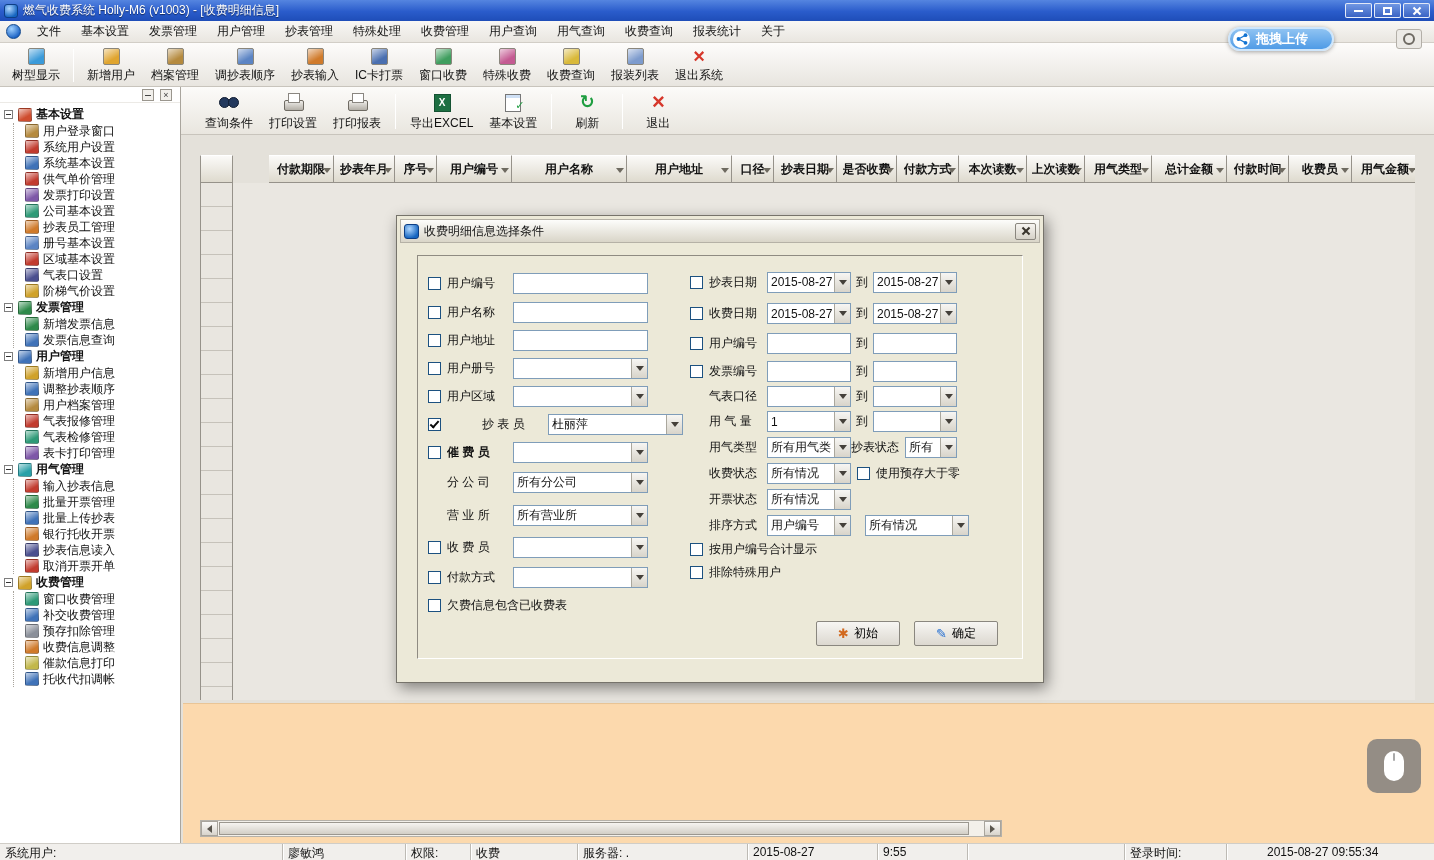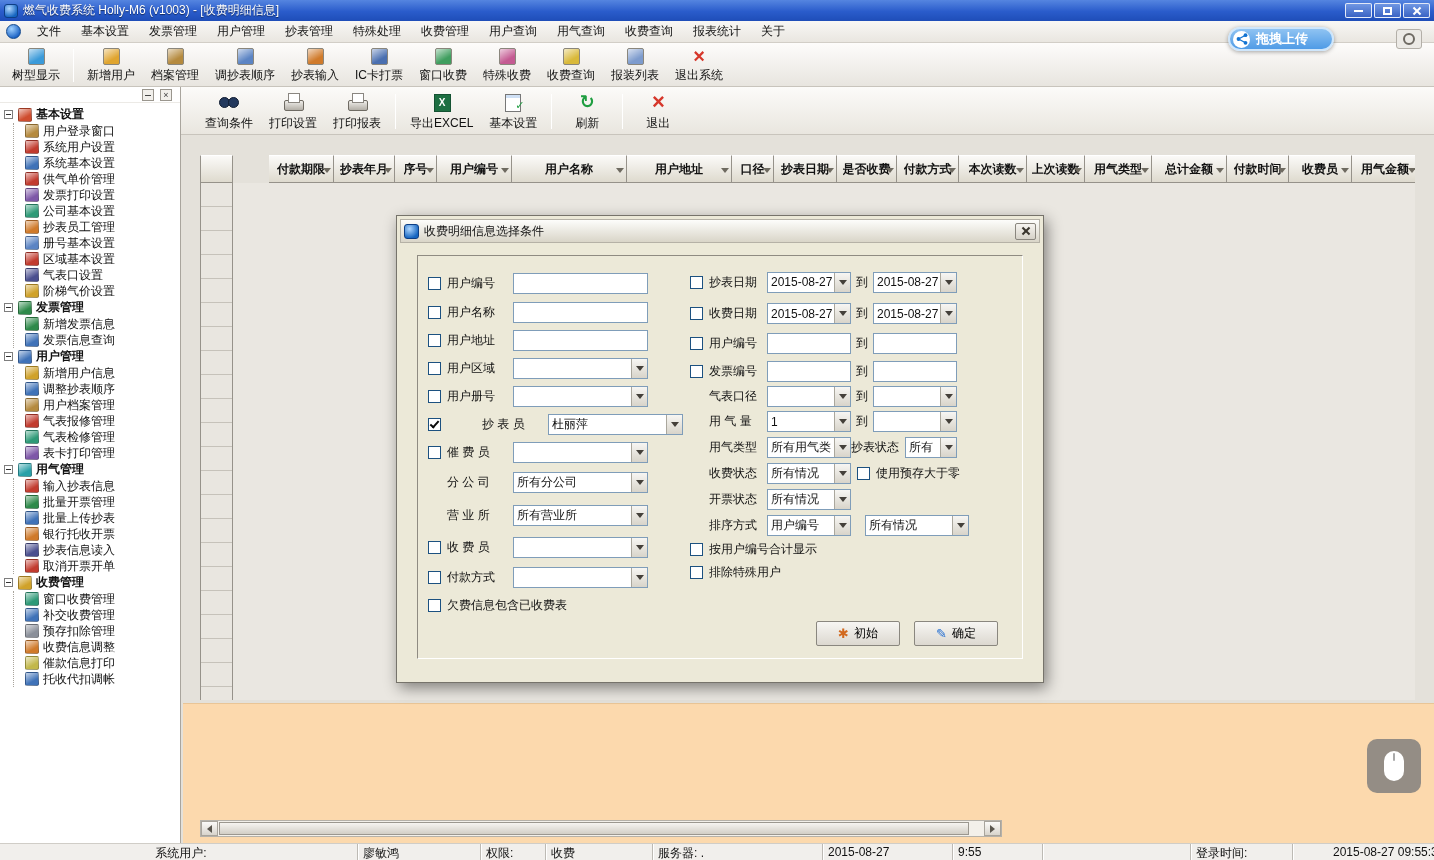--- a/index.html
+++ b/index.html
@@ -581,43 +581,43 @@
             <span class="dlab" style="width: 66px;">用户名称</span>
             <input class="dtext" style="width: 135px;">
           </div>
           <div class="drow" style="height: 28px;">
             <span class="cbx"></span>
             <span class="dlab" style="width: 66px;">用户地址</span>
             <input class="dtext" style="width: 135px;">
           </div>
           <div class="drow" style="height: 28px;">
             <span class="cbx"></span>
-            <span class="dlab" style="width: 66px;">用户区域</span>
+            <span class="dlab" style="width: 66px;">用户册号</span>
             <span class="dcombo" style="width: 135px;">
               <span class="dcombo-v"></span>
               <span class="dcombo-btn"></span>
             </span>
           </div>
           <div class="drow" style="height: 28px;">
             <span class="cbx"></span>
-            <span class="dlab" style="width: 66px;">用户册号</span>
+            <span class="dlab" style="width: 66px;">用户区域</span>
             <span class="dcombo" style="width: 135px;">
               <span class="dcombo-v"></span>
               <span class="dcombo-btn"></span>
             </span>
           </div>
           <div class="drow" style="height: 28px;">
             <span class="cbx checked"></span>
             <span class="dlab" style="width: 66px; margin-left: 35px;">抄 表 员</span>
             <span class="dcombo" style="width: 135px;">
               <span class="dcombo-v">杜丽萍</span>
               <span class="dcombo-btn"></span>
             </span>
           </div>
-          <div class="drow" style="height: 28px;">
+          <div class="drow" style="height: 28px; font-weight: bold;">
             <span class="cbx"></span>
             <span class="dlab" style="width: 66px;">催 费 员</span>
             <span class="dcombo" style="width: 135px;">
               <span class="dcombo-v"></span>
               <span class="dcombo-btn"></span>
             </span>
           </div>
           <div class="drow" style="height: 33px;">
             <span class="dgap" style="width: 19px;"></span>
             <span class="dlab" style="width: 66px;">分 公 司</span>
@@ -785,25 +785,25 @@
             <span class="btn-glyph g-ok">✎</span>
             <span class="btn-label">确定</span>
           </button>
         </div>
     </div>
   </div>
 
   <div class="mouse-overlay"></div>
 
   <div class="statusbar" id="statusbar">
-      <div class="sb-seg" style="width: 357px; text-align: center;">系统用户:</div>
+      <div class="sb-seg" style="width: 282px;">系统用户:</div>
       <div class="sb-seg" style="width: 123px;">廖敏鸿</div>
       <div class="sb-seg" style="width: 65px;">权限:</div>
       <div class="sb-seg" style="width: 107px;">收费</div>
       <div class="sb-seg" style="width: 170px;">服务器: .</div>
       <div class="sb-seg" style="width: 130px;">2015-08-27</div>
       <div class="sb-seg" style="width: 90px;">9:55</div>
       <div class="sb-seg" style="width: 148px;"></div>
-      <div class="sb-seg" style="width: 102px;">登录时间:</div>
+      <div class="sb-seg" style="width: 102px; margin-left: 9px;">登录时间:</div>
       <div class="sb-seg" style="width: 142px; padding-left: 40px;">2015-08-27 09:55:34</div>
     </div>
 
 </div>
 
 </body></html>

